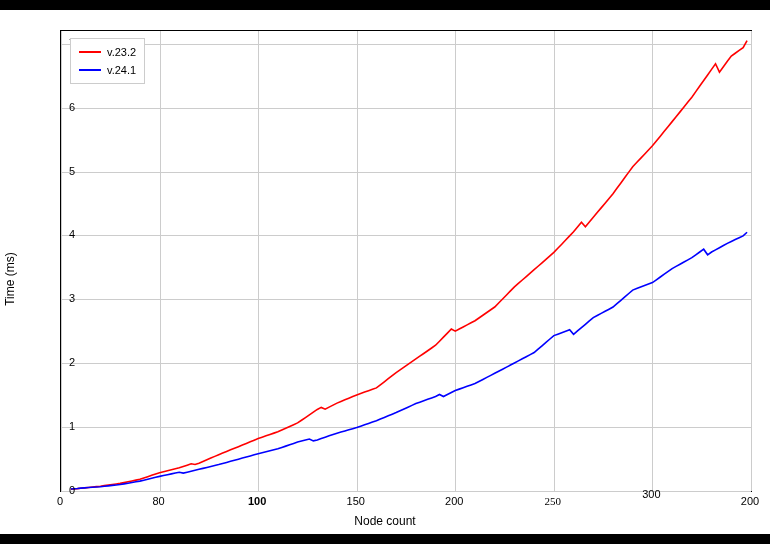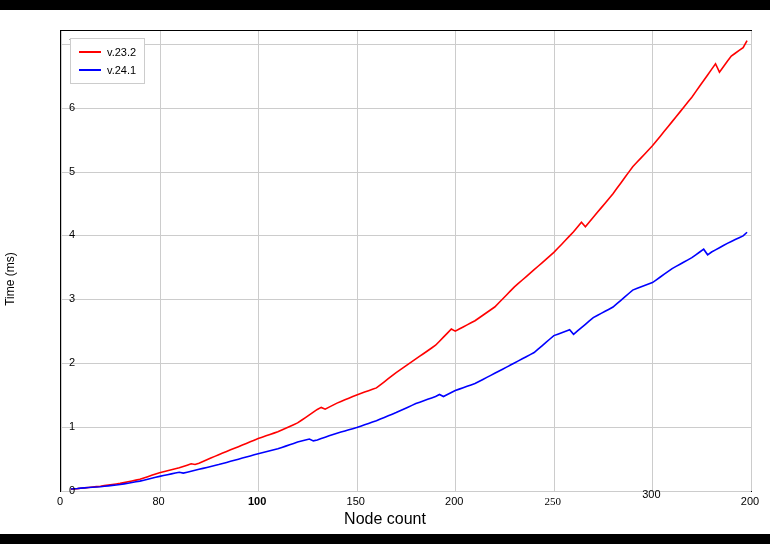--- a/index.html
+++ b/index.html
@@ -55,21 +55,21 @@
     color: #000;
     transform: translateY(-50%);
     text-align: right;
     width: 30px;
   }
   .x-axis-label {
     position: absolute;
     bottom: 6px;
     left: 50%;
     transform: translateX(-50%);
-    font-size: 16px;
+    font-size: 12px;
   }
   .y-axis-label {
     position: absolute;
     left: 10px;
     top: 50%;
     transform: translateX(-50%) rotate(-90deg);
     transform-origin: center;
     font-size: 12px;
   }
   .legend {

